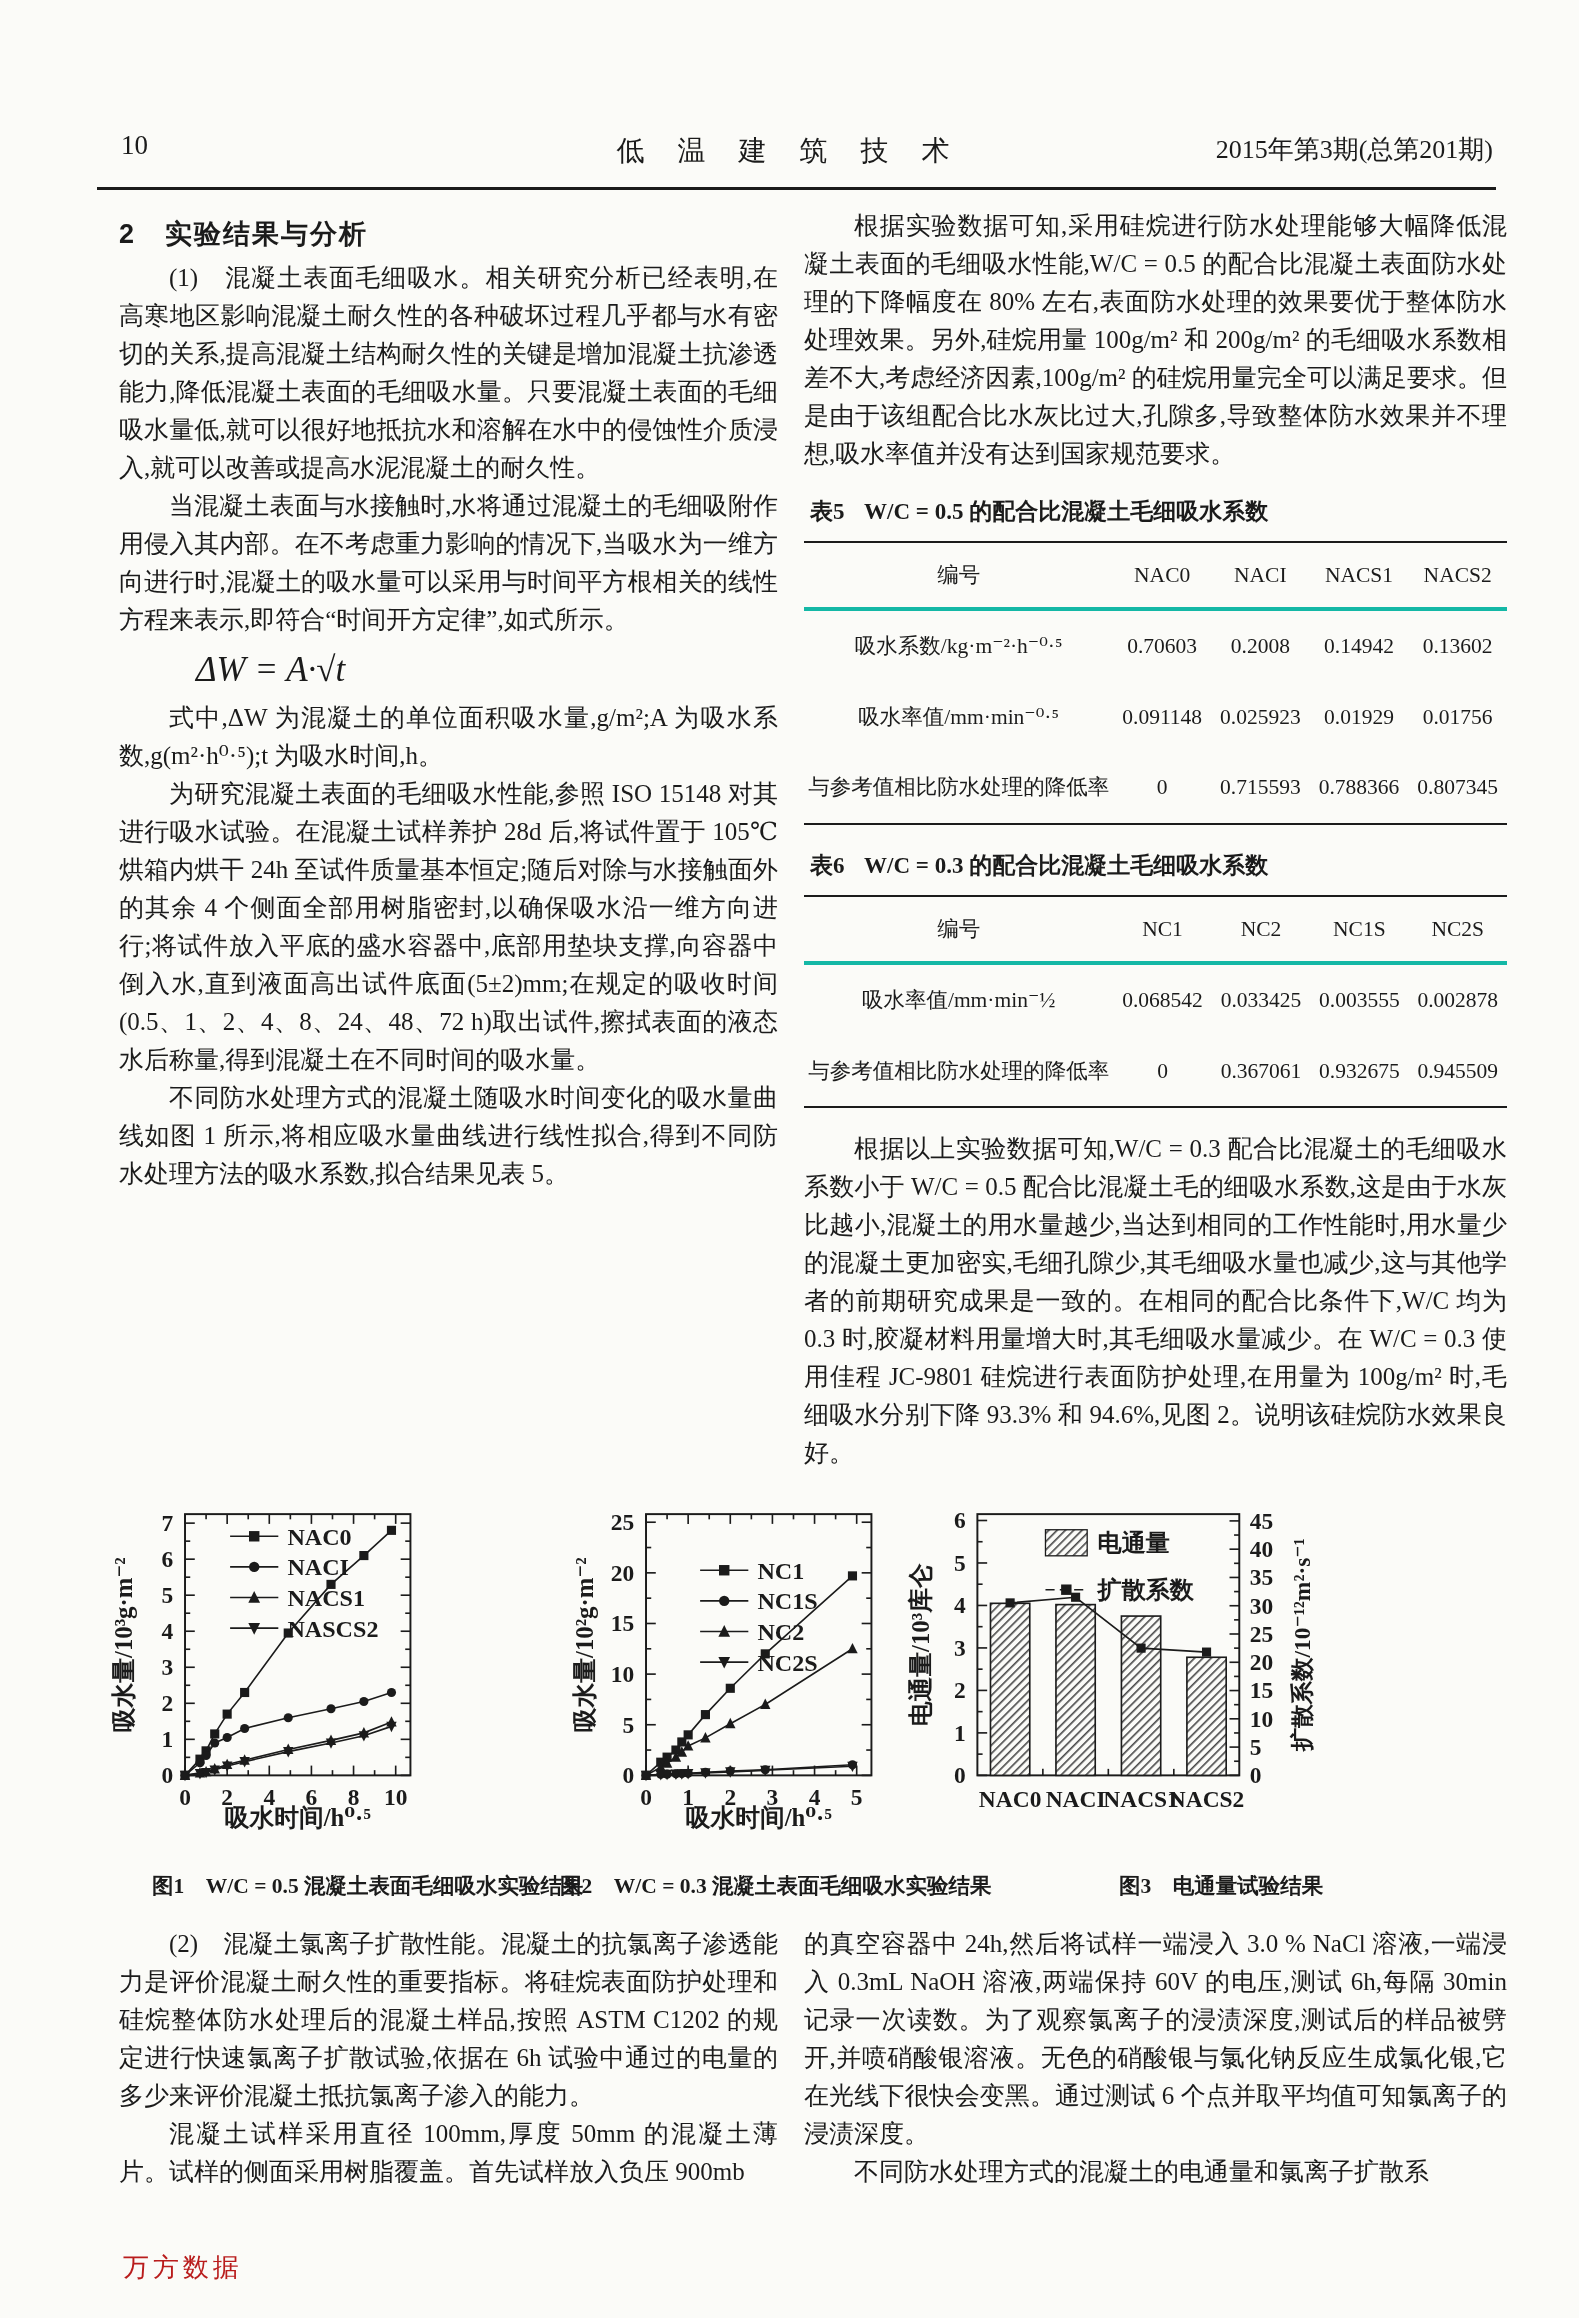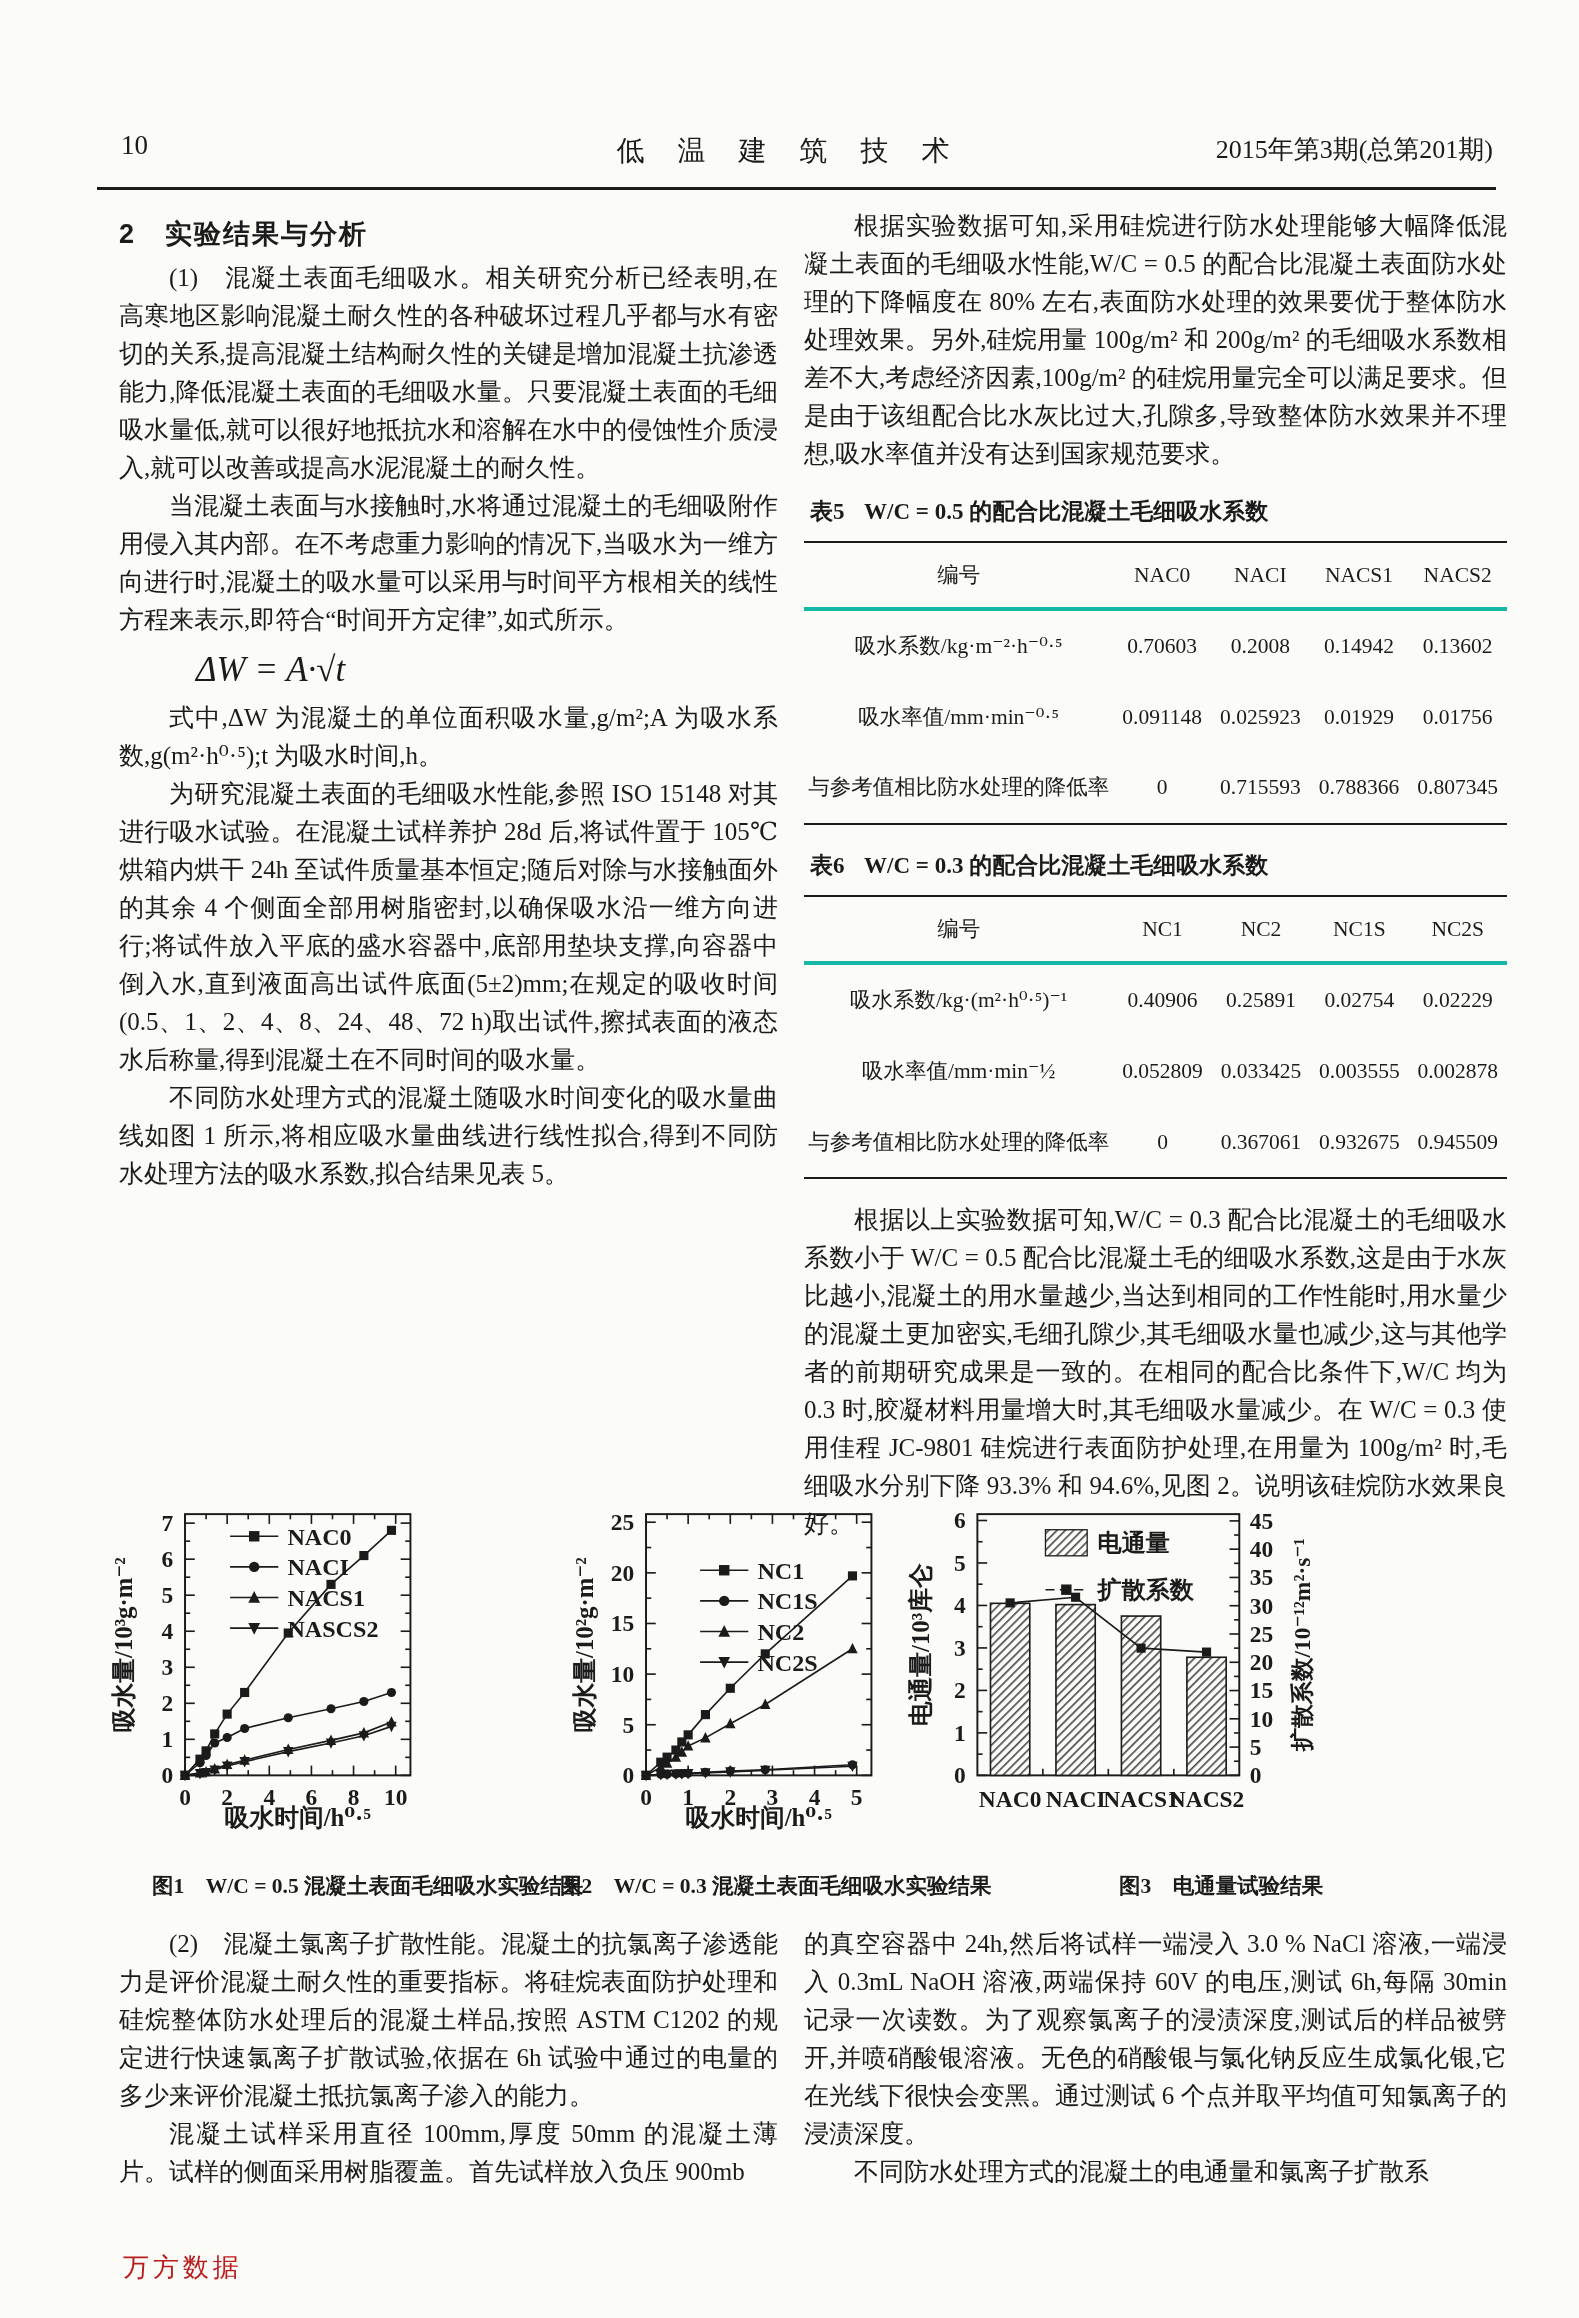--- a/index.html
+++ b/index.html
@@ -117,29 +117,22 @@
             <tr>
               <th>编号</th>
               <th>NC1</th>
               <th>NC2</th>
               <th>NC1S</th>
               <th>NC2S</th>
             </tr>
           </thead>
           <tbody>
             <tr>
-              <td>吸水系数/kg·(m²·h⁰·⁵)⁻¹</td>
-              <td>0.40906</td>
-              <td>0.25891</td>
-              <td>0.02754</td>
-              <td>0.02229</td>
-            </tr>
-            <tr>
               <td>吸水率值/mm·min⁻½</td>
-              <td>0.052809</td>
+              <td>0.068542</td>
               <td>0.033425</td>
               <td>0.003555</td>
               <td>0.002878</td>
             </tr>
             <tr>
               <td>与参考值相比防水处理的降低率</td>
               <td>0</td>
               <td>0.367061</td>
               <td>0.932675</td>
               <td>0.945509</td>

